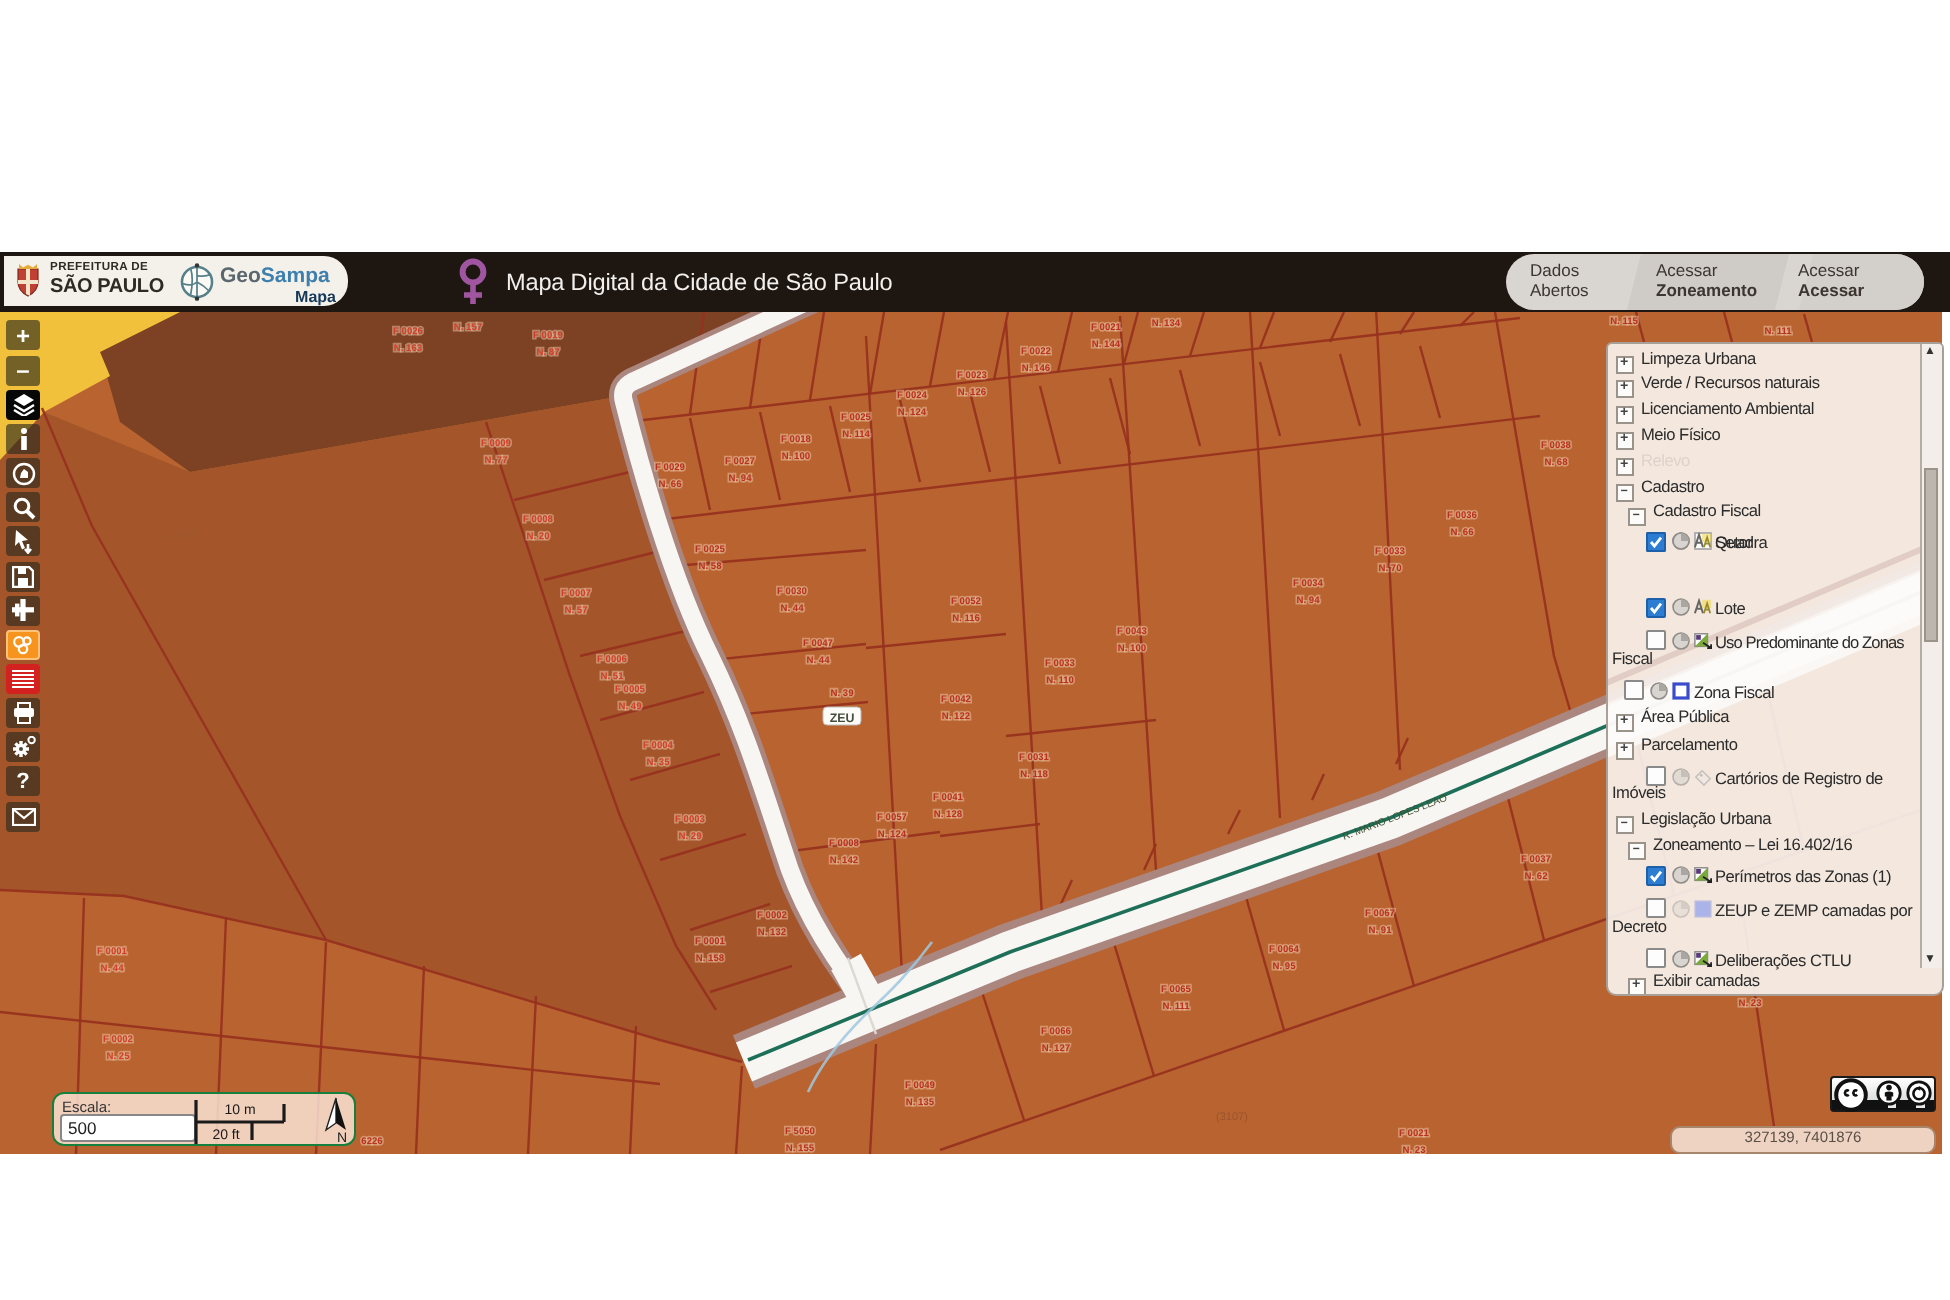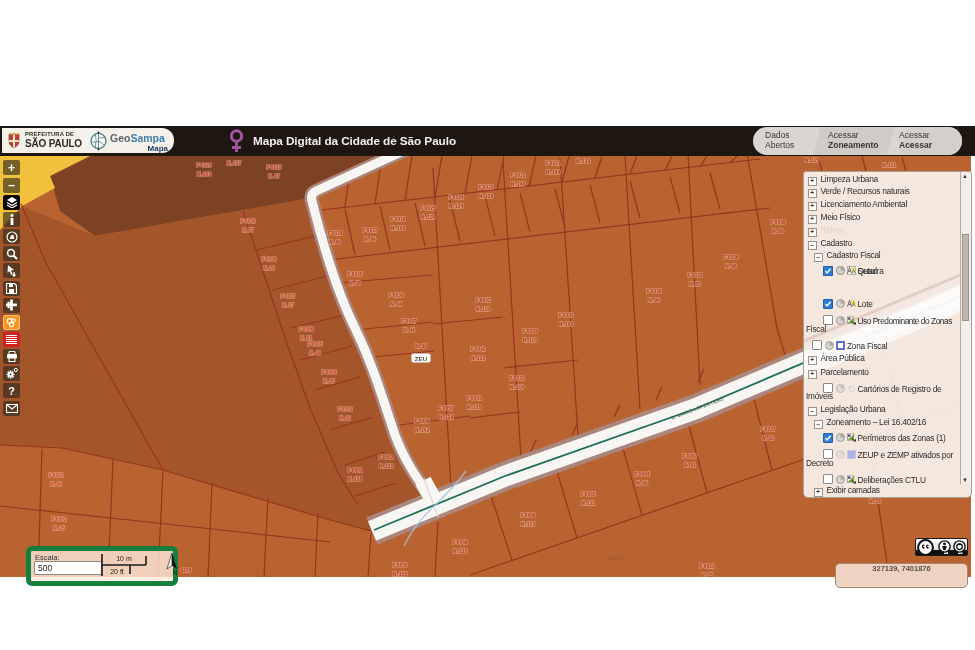--- a/index.html
+++ b/index.html
@@ -48,21 +48,21 @@
 <div style="position:absolute;left:110px;top:7px;width:58px;font-size:10.5px;font-weight:bold;line-height:1">
   <span style="color:#5b666e">Geo</span><span style="color:#3e7fae">Sampa</span>
   <div style="text-align:right;font-size:8px;color:#16395a;margin-top:1px">Mapa</div>
 </div>
 
 <svg style="position:absolute;left:227px;top:3px" width="19" height="25" viewBox="0 0 19 25">
 <circle cx="9.5" cy="7" r="5.2" fill="none" stroke="#a055a0" stroke-width="3"></circle>
 <path d="M9.5,12.5 L9.5,23 M5,18.5 L14,18.5" stroke="#a055a0" stroke-width="2.8"></path>
 </svg>
 
-<div style="position:absolute;left:253px;top:8px;font-size:11.8px;font-weight:bold;color:#f2efec;letter-spacing:-.1px">Mapa Digital da Cidade de São Paulo</div>
+<div style="position:absolute;left:253px;top:8px;font-size:11.8px;font-weight:normal;color:#f2efec;letter-spacing:-.1px">Mapa Digital da Cidade de São Paulo</div>
 
 <div style="position:absolute;left:753px;top:1px;width:209px;height:28px;background:#d9d5d1;border-radius:14px;overflow:hidden">
   <div style="position:absolute;left:64px;top:-4px;width:74px;height:36px;background:#cfcbc7;transform:skewX(-14deg)"></div>
   <div style="position:absolute;left:150px;top:-4px;width:62px;height:36px;background:#d3cfcb;transform:skewX(-14deg)"></div>
 </div>
 
 <div style="position:absolute;left:765px;top:4px;font-size:8.5px;color:#3c3631;line-height:1.18">Dados<br>Abertos</div>
 
 <div style="position:absolute;left:828px;top:4px;font-size:8.5px;color:#3c3631;line-height:1.18">Acessar<br><b>Zoneamento</b></div>
 
@@ -479,21 +479,21 @@
           <path d="M0.5,7.5 L7.5,0.5 L7.5,7.5 Z" fill="#7daa3c"></path>
           <path d="M1.2,1.2 L3.8,1.2 L3.8,3.8 L1.2,3.8 Z" fill="#5a3a7a"></path>
           <path d="M5,5.5 L9.3,8.3 M7.3,8.5 L9.5,8.5 L9.5,6.3" stroke="#222" stroke-width="1" fill="none"></path>
         </svg><span>Perímetros das Zonas (1)</span></div>
 
   <div class="row" style="top:276.5px;left:18.5px"><span class="cb un"></span><svg class="ig" style="opacity:.4" viewBox="0 0 9 9">
           <circle cx="4.5" cy="4.5" r="4" fill="#d8d4cf" stroke="#8f8b86" stroke-width="0.8"></circle>
           <path d="M4.5,0.5 A4,4 0 0 1 8.5,4.5 L4.5,4.5 Z" fill="#aaa6a1"></path>
         </svg><svg class="ig" viewBox="0 0 9 9">
           <rect x="0.5" y="0.5" width="8" height="8" fill="#aab4e8" stroke="#c4c0dc" stroke-width="0.6"></rect>
-        </svg><span>ZEUP e ZEMP ativados por</span></div>
+        </svg><span>ZEUP e ZEMP camadas por</span></div>
 
   <div class="row" style="top:285.5px;left:2px">Decreto</div>
 
   <div class="row" style="top:302px;left:18.5px"><span class="cb un"></span><svg class="ig" viewBox="0 0 9 9">
           <circle cx="4.5" cy="4.5" r="4" fill="#d8d4cf" stroke="#8f8b86" stroke-width="0.8"></circle>
           <path d="M4.5,0.5 A4,4 0 0 1 8.5,4.5 L4.5,4.5 Z" fill="#aaa6a1"></path>
         </svg><svg class="ig" viewBox="0 0 10 9">
           <rect x="0.5" y="0.5" width="7" height="7" fill="#fff" stroke="#888" stroke-width="0.8"></rect>
           <path d="M0.5,7.5 L7.5,0.5 L7.5,7.5 Z" fill="#7daa3c"></path>
           <path d="M1.2,1.2 L3.8,1.2 L3.8,3.8 L1.2,3.8 Z" fill="#5a3a7a"></path>
@@ -503,21 +503,21 @@
   <div class="row" style="top:312.5px;left:9.5px"><span class="pm">+</span>Exibir camadas</div>
 
   <div style="position:absolute;right:0;top:0;width:10px;height:312px;background:#f3eee9;border-left:1px solid #b5aca3">
     <div style="position:absolute;top:1px;left:1px;font-size:6px;color:#333">▲</div>
     <div style="position:absolute;bottom:1px;left:1px;font-size:6px;color:#333">▼</div>
 
     <div style="position:absolute;top:62px;left:1px;width:7px;height:87px;background:#bdb6ae;border:1px solid #9a938a;box-sizing:border-box"></div>
   </div>
 </div>
 
-<div style="position:absolute;left:26px;top:420px;width:152px;height:40px;background:rgba(255,235,222,0.8);border:5px solid #15803d;border-radius:6px;box-sizing:border-box">
+<div style="position:absolute;left:26px;top:420px;width:152px;height:27px;background:rgba(255,235,222,0.8);border:1px solid #15803d;border-radius:6px;box-sizing:border-box">
 
   <div style="position:absolute;left:4px;top:2px;font-size:7.5px;color:#333">Escala:</div>
 
   <div style="position:absolute;left:3px;top:10px;width:63px;height:12px;background:#fff;border:1px solid #888;border-radius:2px;font-size:8.5px;color:#222;padding-left:3px;line-height:12px">500</div>
 
   <svg style="position:absolute;left:69px;top:1px" width="78" height="25" viewBox="0 0 78 25">
     <path d="M2,2 L2,24 M2,13 L46,13 M46,4 L46,13 M30,13 L30,22" stroke="#1a1a1a" stroke-width="1.6" fill="none"></path>
     <text x="24" y="9" font-size="7" fill="#1a1a1a" text-anchor="middle">10 m</text>
     <text x="17" y="21.5" font-size="7" fill="#1a1a1a" text-anchor="middle">20 ft</text>
   </svg>
@@ -544,14 +544,14 @@
         <circle cx="6.5" cy="3.8" r="1.4" fill="#111"></circle>
         <path d="M4.4,6.2 Q6.5,5.2 8.6,6.2 L8.6,8.2 L7.8,8.2 L7.8,10.3 L5.2,10.3 L5.2,8.2 L4.4,8.2 Z" fill="#111"></path>
       </svg>
   <svg style="position:absolute;left:37px;top:1px" width="13" height="13" viewBox="0 0 13 13">
         <circle cx="6.5" cy="6.5" r="5.6" fill="#fff" stroke="#111" stroke-width="1.4"></circle>
         <circle cx="6.5" cy="6.8" r="2.8" fill="none" stroke="#111" stroke-width="1.3"></circle>
         <path d="M4.9,4.2 L7.1,3 L7.1,5.4 Z" fill="#111"></path>
       </svg>
 </div>
 
-<div style="position:absolute;left:835px;top:437px;width:133px;height:25px;background:#eed3c3;border:1px solid #a8866c;border-radius:5px;font-size:7.5px;font-weight:bold;color:#5a4e44;text-align:center;line-height:10px;box-sizing:border-box">327139, 7401876</div>
+<div style="position:absolute;left:835px;top:437px;width:133px;height:14px;background:#eed3c3;border:1px solid #a8866c;border-radius:5px;font-size:7.5px;font-weight:normal;color:#5a4e44;text-align:center;line-height:10px;box-sizing:border-box">327139, 7401876</div>
 </div>
 
 </body></html>

